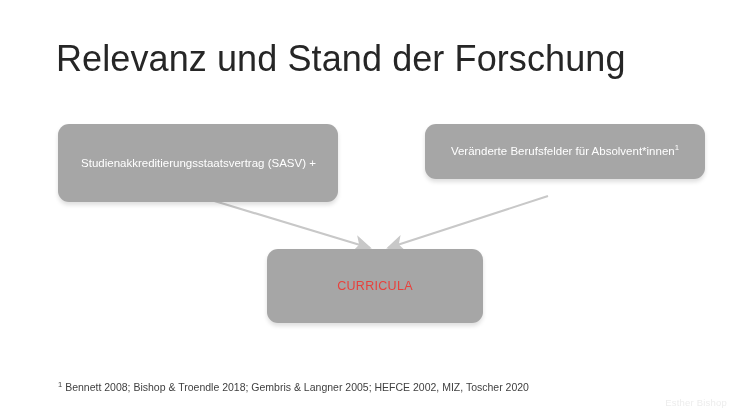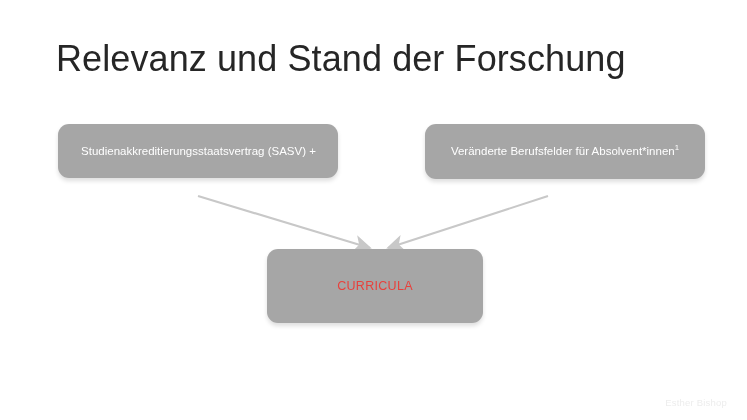--- a/index.html
+++ b/index.html
@@ -32,21 +32,21 @@
     display:flex;
     align-items:center;
     justify-content:center;
     box-sizing:border-box;
     color:#FFFFFF;
     font-size:11.5px;
     line-height:17px;
     text-align:center;
     padding:6px 12px;
   }
-  .node-left{ left:58px;  top:124px; width:280px; height:54px;padding-left:13px; }
+  .node-left{ left:58px;  top:124px; width:280px; height:78px;padding-left:13px; }
   .node-right{ left:425px; top:124px; width:280px; height:55px; }
   .node-center{ left:267px; top:249px; width:216px; height:74px;align-items:center; }
 
   .node-center .label{
     color:#E8413C;
     font-size:12.5px;
     letter-spacing:0.3px;
   }
 
   sup{ font-size:0.68em; vertical-align:super; line-height:0; }
@@ -101,16 +101,17 @@
   <div class="node node-right">
     <div>
       <span>Veränderte Berufsfelder für Absolvent*innen</span><sup>1</sup>
     </div>
   </div>
 
   <div class="node node-center">
     <div class="label">CURRICULA</div>
   </div>
 
+  <div class="footnote"><sup>1</sup> <span>Bennett 2008; Bishop &amp; Troendle 2018; Gembris &amp; Langner 2005; HEFCE 2002, MIZ,  Toscher 2020</span></div>
 
   <div class="watermark">Esther Bishop</div>
 
 </div>
 
 </body></html>

